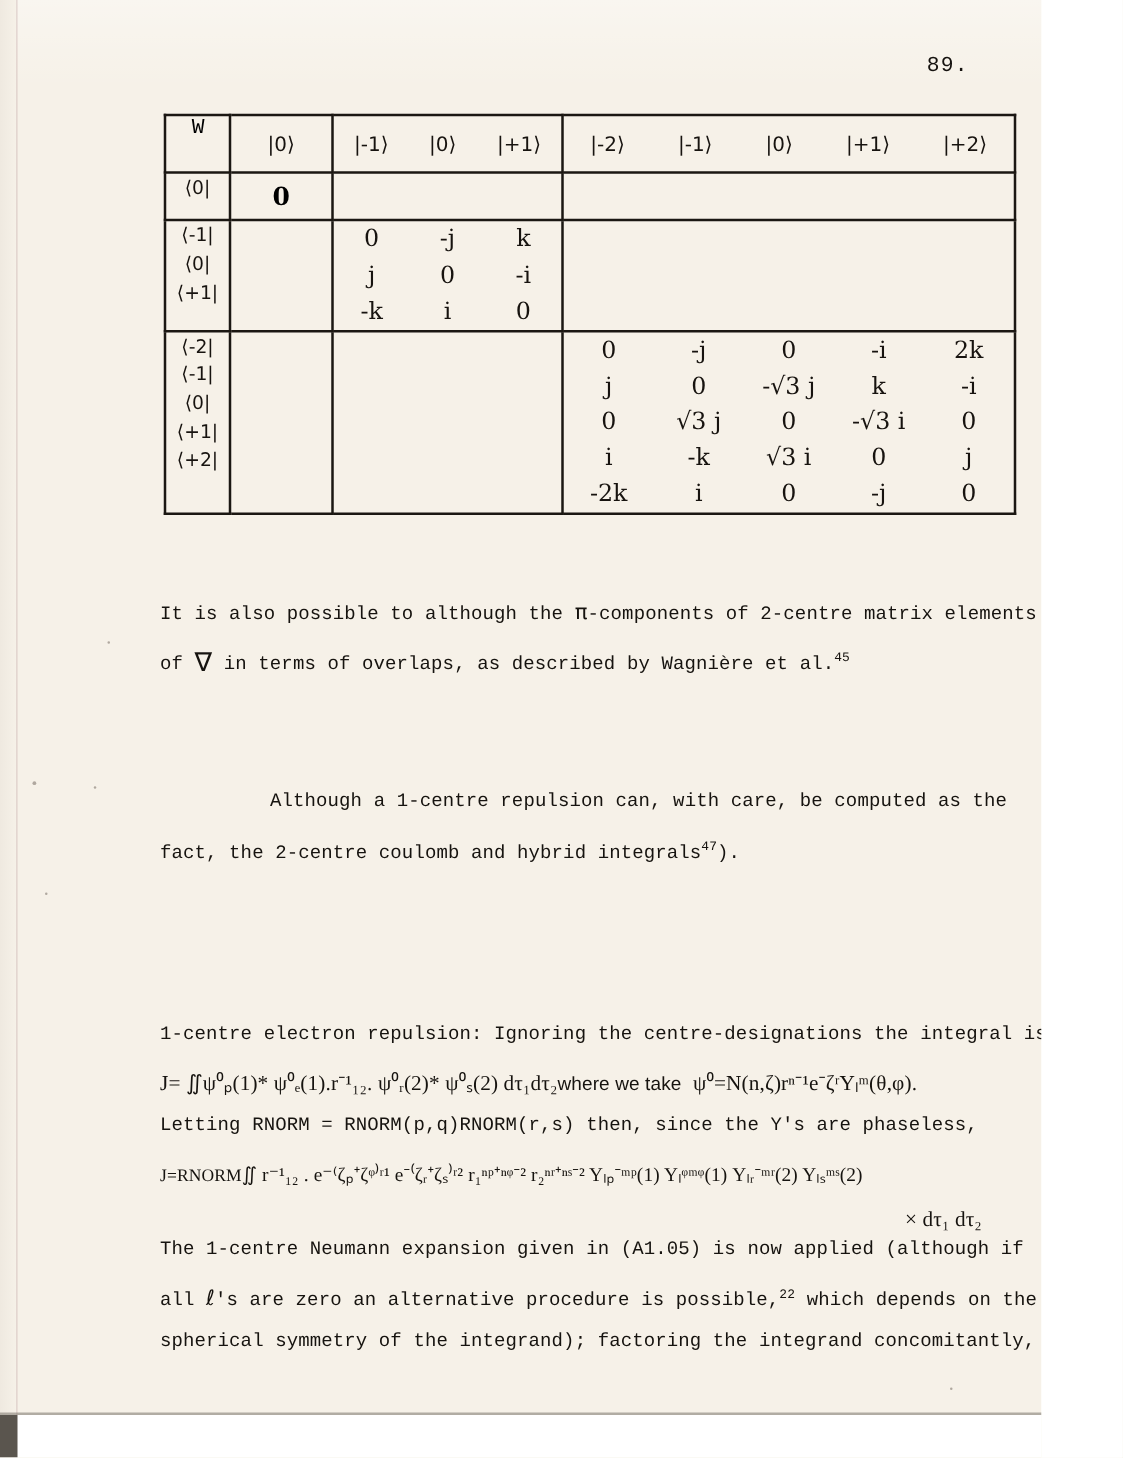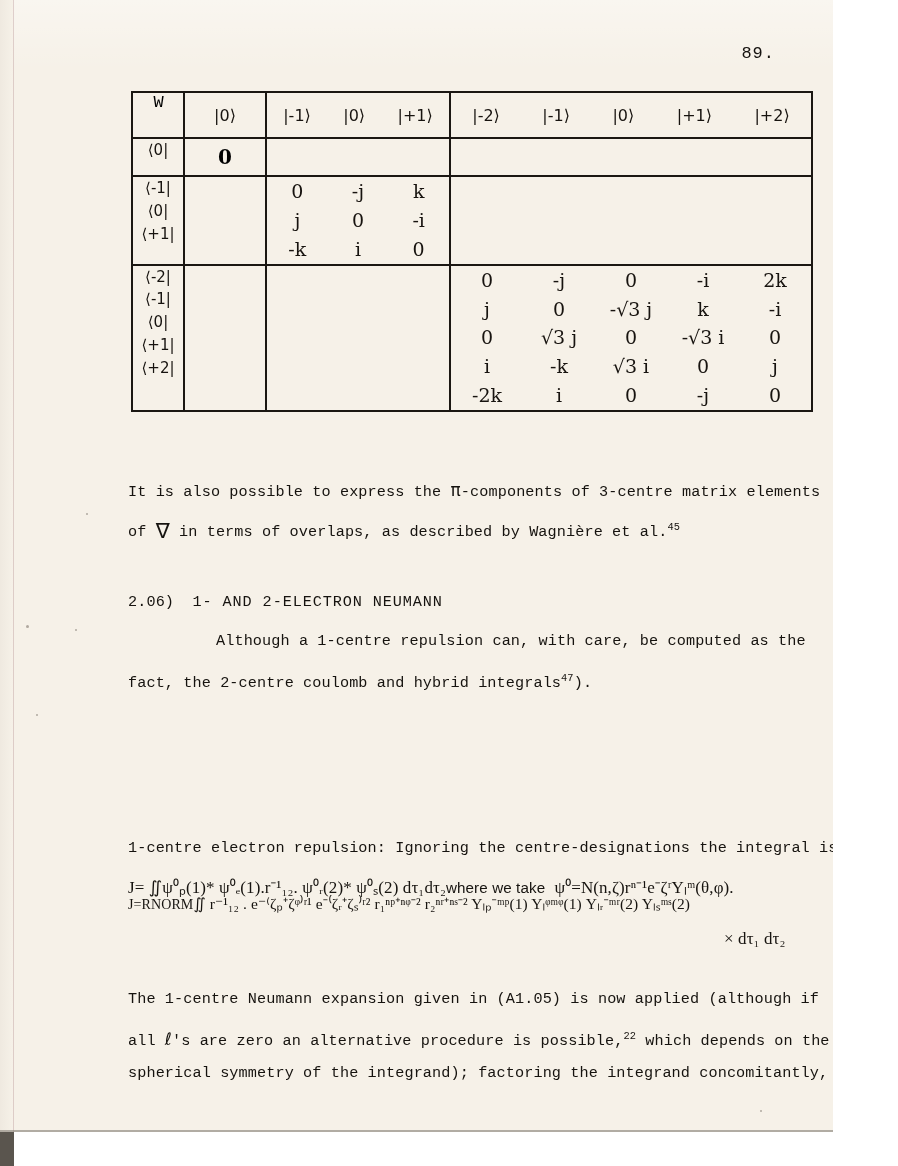--- a/index.html
+++ b/index.html
@@ -274,39 +274,37 @@
             <span>-j</span>
             <span>0</span>
           </div>
         </td>
       </tr>
     </tbody>
       </table>
   </div>
 
   <div class="para" style="top:472px">
-    <div class="line"><span>It is also possible to express the </span><span class="sym">π</span><span>-components of 3-centre matrix elements</span></div>
+    <div class="line"><span>It is also possible to although the </span><span class="sym">π</span><span>-components of 2-centre matrix elements</span></div>
     <div class="line"><span>of </span><span class="bigsym">∇</span><span> in terms of overlaps, as described by Wagnière et al.</span><sup>45</sup></div>
   </div>
 
-  <div class="para" style="top:584px">
-    <div class="line"><span>2.06)</span>&nbsp;&nbsp;<span class="wide">1- AND 2-ELECTRON NEUMANN</span></div>
-  </div>
 
   <div class="para" style="top:623px">
     <div class="line" style="padding-left:88px"><span>Although a 1-centre repulsion can, with care, be computed as the</span></div>
     <div class="line"><span>fact, the 2-centre coulomb and hybrid integrals</span><sup>47</sup><span>).</span></div>
   </div>
 
-  <div class="para" style="top:830px">
+  <div class="para" style="top:809px">
     <div class="line"><span>1-centre electron repulsion:  Ignoring the centre-designations the integral is</span></div>
     <div class="line" style="height:42px;line-height:42px"><span class="mathline">J= ∬ψ⁰ₚ(1)* ψ⁰ₑ(1).r⁻¹₁₂. ψ⁰ᵣ(2)* ψ⁰ₛ(2) dτ₁dτ₂</span><span class="tt" style="font-family:Liberation Sans, sans-serif;font-size:15.2px">where we take</span>&nbsp;<span class="mathline">ψ⁰=N(n,ζ)rⁿ⁻¹e⁻ζʳYₗᵐ(θ,φ).</span></div>
   </div>
 
   <div class="para" style="top:882px">
+    <div class="line"><span>Letting RNORM = RNORM(p,q)RNORM(r,s) then, since the Y's are phaseless,</span></div>
     <div class="line" style="height:44px;line-height:44px"><span style="font-family:Liberation Serif, serif;font-size:14px">J=RNORM</span><span class="mathline" style="font-size:15.5px">∬ r⁻¹₁₂ . e⁻⁽ζₚ⁺ζᵠ⁾ʳ¹ e⁻⁽ζᵣ⁺ζₛ⁾ʳ² r₁ⁿᵖ⁺ⁿᵠ⁻² r₂ⁿʳ⁺ⁿˢ⁻² Yₗₚ⁻ᵐᵖ(1) Yₗᵠᵐᵠ(1) Yₗᵣ⁻ᵐʳ(2) Yₗₛᵐˢ(2)</span></div>
     <div class="line" style="height:26px;line-height:26px;padding-left:596px"><span class="mathline">× dτ₁ dτ₂</span></div>
   </div>
 
   <div class="para" style="top:981px">
     <div class="line"><span>The 1-centre Neumann expansion given in (A1.05) is now applied (although if</span></div>
     <div class="line"><span>all </span><span class="sym">ℓ</span><span>'s are zero an alternative procedure is possible,</span><sup>22</sup><span> which depends on the</span></div>
     <div class="line"><span>spherical symmetry of the integrand);  factoring the integrand concomitantly,</span></div>
   </div>
 

